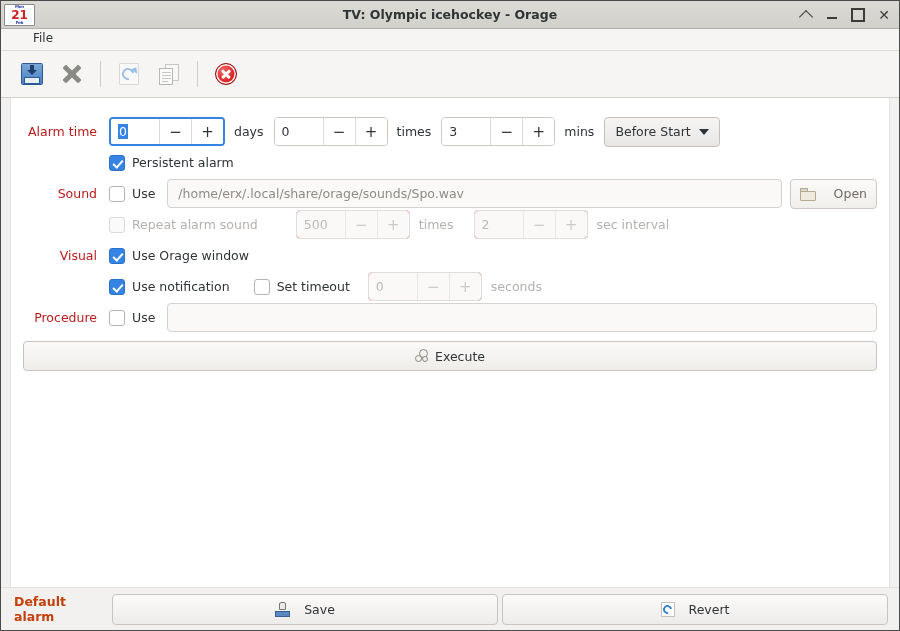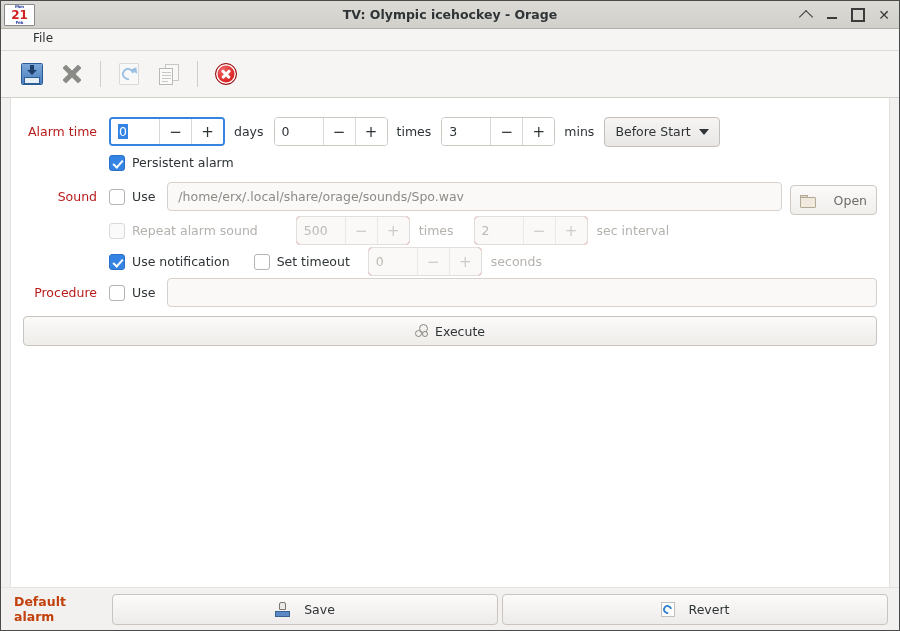--- a/index.html
+++ b/index.html
@@ -302,21 +302,21 @@
     background: #faf9f8;
     display: flex; align-items: center;
     padding: 0 10px;
     font-size: 12.5px; color: #8e8a86;
   }
   .open-btn {
     margin-left: 8px; height: 30px; padding: 0 9px;
     display: flex; align-items: center; gap: 20px;
     background: linear-gradient(to bottom, #fbfaf9 0%, #f1efec 100%);
     border: 1px solid #cdc8c3; border-radius: 4px;
-    font-size: 12.5px; color: #6f6b67; margin-top: 7px;
+    font-size: 12.5px; color: #6f6b67;
   }
   .ic-folder {
     width: 14px; height: 11px; position: relative;
   }
   .ic-folder::before {
     content: ""; position: absolute; left: 0; top: 0; width: 6px; height: 3px;
     background: #ded6c8; border: 1px solid #b4a994; border-bottom: none;
     border-radius: 1px 1px 0 0;
   }
   .ic-folder::after {
@@ -517,20 +517,29 @@
           <span class="unit dim">times</span>
           <div class="spin dim" style="margin-left:10px">
             <div class="val">2</div>
             <div class="btn">−</div>
             <div class="btn">+</div>
           </div>
           <span class="unit dim">sec interval</span>
         </div>
       </div>
 
+      <div class="row">
+        <div class="lbl-col">Visual</div>
+        <div class="fields">
+          <div class="cbx checked">
+            <span class="box"></span>
+            <span class="txt">Use Orage window</span>
+          </div>
+        </div>
+      </div>
 
       <div class="row">
         <div class="lbl-col"></div>
         <div class="fields">
           <div class="cbx checked">
             <span class="box"></span>
             <span class="txt">Use notification</span>
           </div>
           <div class="cbx" style="margin-left:24px">
             <span class="box"></span>

